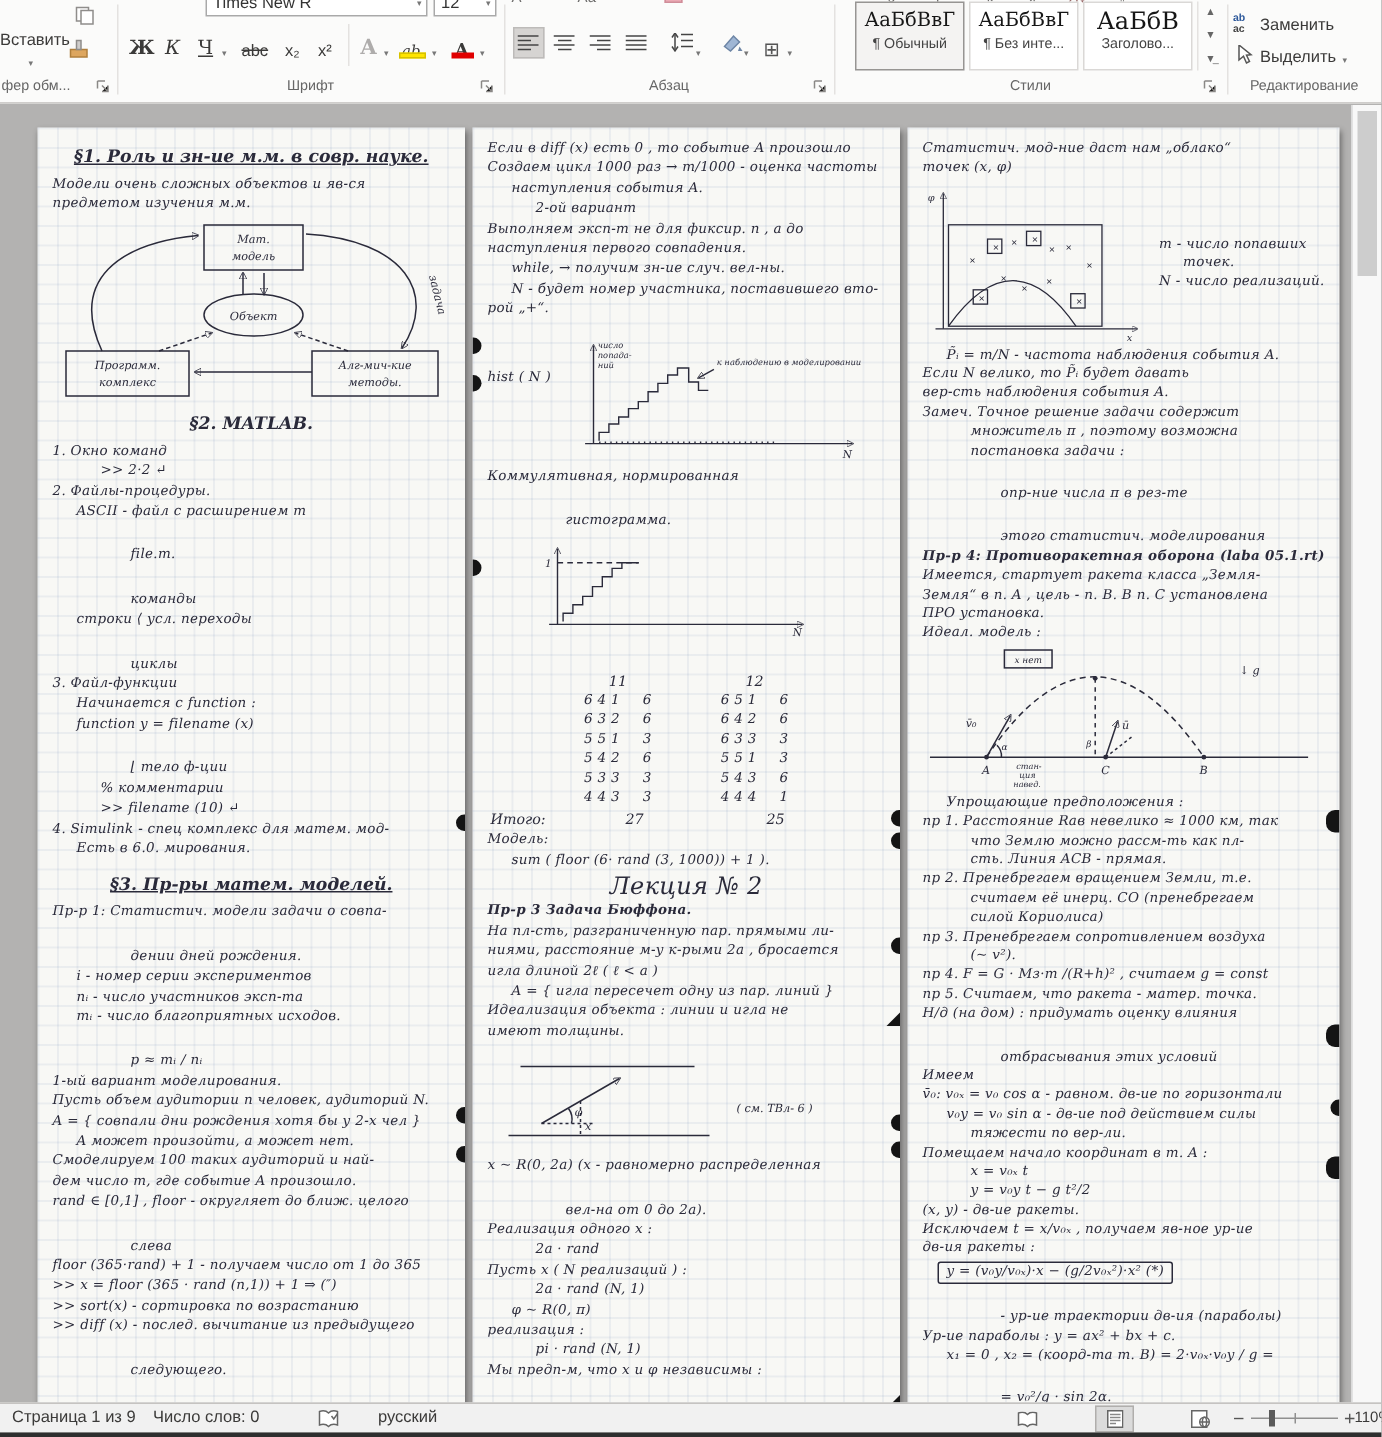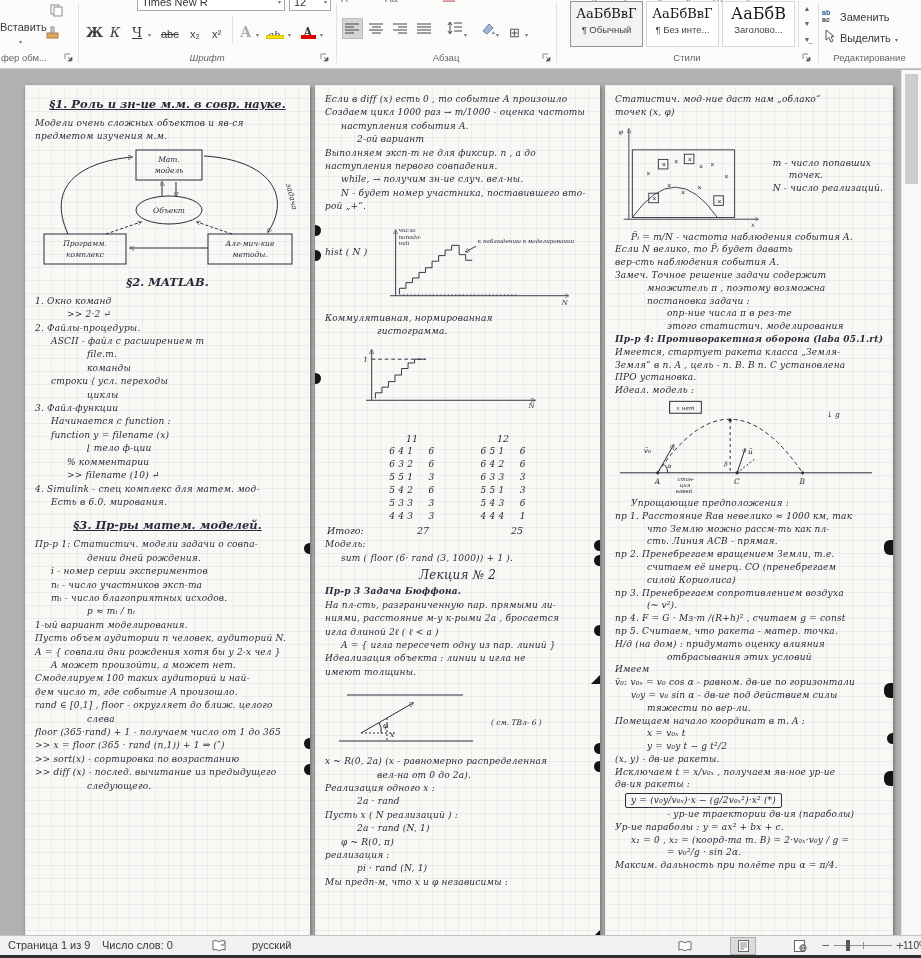--- a/index.html
+++ b/index.html
@@ -50,23 +50,23 @@
           linear-gradient(rgba(90,120,170,.09) 1px, transparent 1px),
           linear-gradient(90deg, rgba(90,120,170,.09) 1px, transparent 1px);
         background-size:13px 13px;}
   .page-inner{position:relative;width:100%;height:100%;padding:8px 10px;overflow:hidden;}
 
   .hw-line{font:italic 9px/13.4px "DejaVu Serif",serif;color:var(--ink);white-space:nowrap;letter-spacing:.2px;}
   .page3 .hw-line{line-height:12.8px;}
   .hw-line.ctr{text-align:center;}
   .hw-line.ind{padding-left:16px;}
   .hw-line.ind2{padding-left:32px;}
-  .hw-line.ind3{padding-left:52px;}
+  .hw-line.ind3{padding-left:52px;margin-top:16px;}
   .hw-line.b{font-weight:bold;}
-  .hw-line.big{font-size:12px;line-height:20px;}
+  .hw-line.big{font-size:16px;line-height:20px;}
   .hw-line.frame{width:fit-content;border:1px solid var(--ink);border-radius:2px;padding:0 5px;margin:2px 0 0 10px;}
   .hw-h{font:bold italic 11.5px/17px "DejaVu Serif",serif;color:var(--ink);text-align:center;
         text-decoration:underline;margin:3px 0 4px 0;}
   .hw-h2{font:bold italic 11.5px/17px "DejaVu Serif",serif;color:var(--ink);text-align:center;margin:6px 0 4px 0;}
 
   .sketch{display:block;margin:2px auto;}
   .sketch path,.sketch line,.sketch rect,.sketch ellipse,.sketch circle{stroke:var(--ink);fill:none;stroke-width:1;}
   .sketch .dot{fill:var(--ink);stroke:none;}
   .svgt{font:italic 7.5px "DejaVu Serif",serif;fill:var(--ink);stroke:none;}
   .svgt.small{font-size:6px;}
@@ -241,21 +241,21 @@
   <div class="editicon" style="left:822px;top:9px;">
     <span>ab</span><br><span style="color:#444;">ac</span></div>
   <div class="rlabel" style="left:840px;top:11px;">Заменить</div>
   <svg style="position:absolute;left:824px;top:30px;" width="12" height="13">
     <path d="M2,0 L2,10 L5,7.5 L7,12 L9,11 L7,6.8 L10,6.5 Z" fill="#fff" stroke="#555"></path>
     </svg>
   <div class="rlabel" style="left:840px;top:32px;">Выделить</div>
   <div class="caret-abs" style="left:895px;top:36px;">▾</div>
 
   <div class="grouplabel" style="left:0;width:60px;text-align:left;padding-left:1px;">фер обм...</div>
-  <div class="grouplabel" style="left:78px;width:258px;font-style:italic;">Шрифт</div>
+  <div class="grouplabel" style="left:78px;width:258px;">Шрифт</div>
   <div class="grouplabel" style="left:336px;width:220px;">Абзац</div>
   <div class="grouplabel" style="left:556px;width:262px;">Стили</div>
   <div class="grouplabel" style="left:818px;width:103px;">Редактирование</div>
   <svg class="launcher" style="left:64px;" width="10" height="10">
       <path d="M1,1 H6 M1,1 V6" stroke="#8a8886"></path>
       <path d="M4,4 L8,8 M8,4 V8 H4" stroke="#8a8886"></path>
     </svg>
   <svg class="launcher" style="left:320px;" width="10" height="10">
       <path d="M1,1 H6 M1,1 V6" stroke="#8a8886"></path>
       <path d="M4,4 L8,8 M8,4 V8 H4" stroke="#8a8886"></path>

